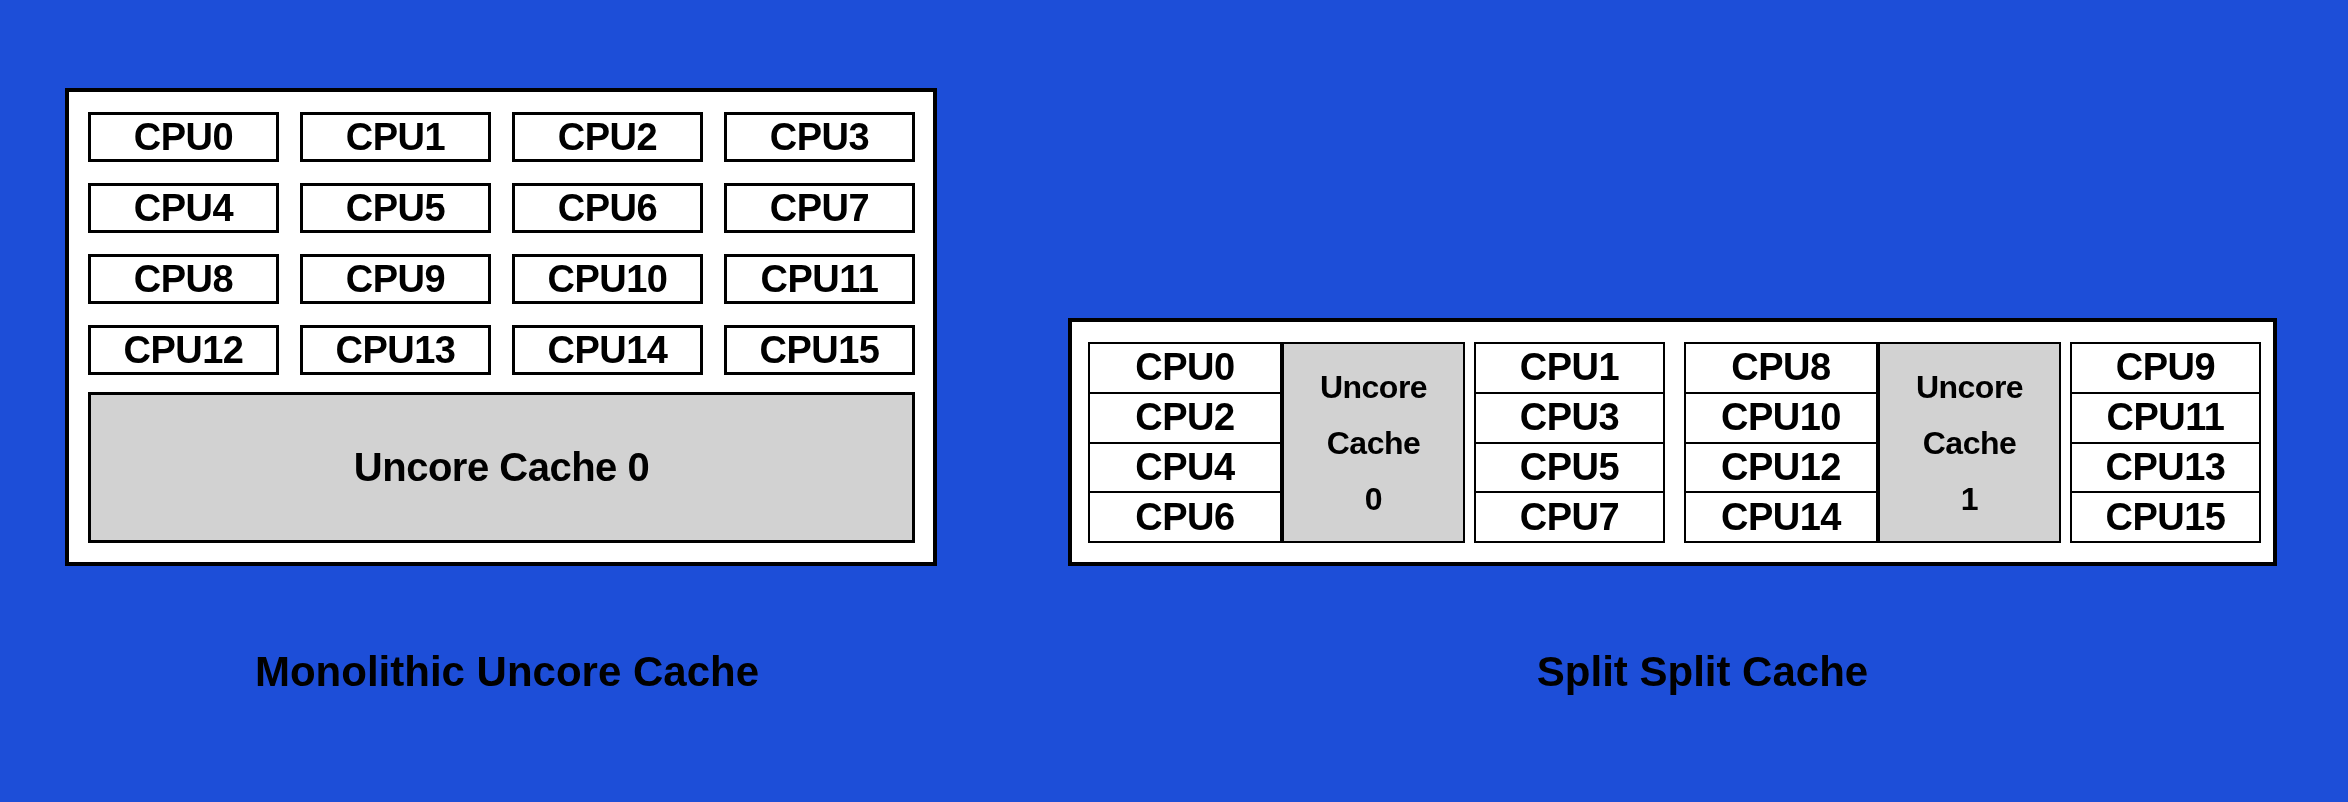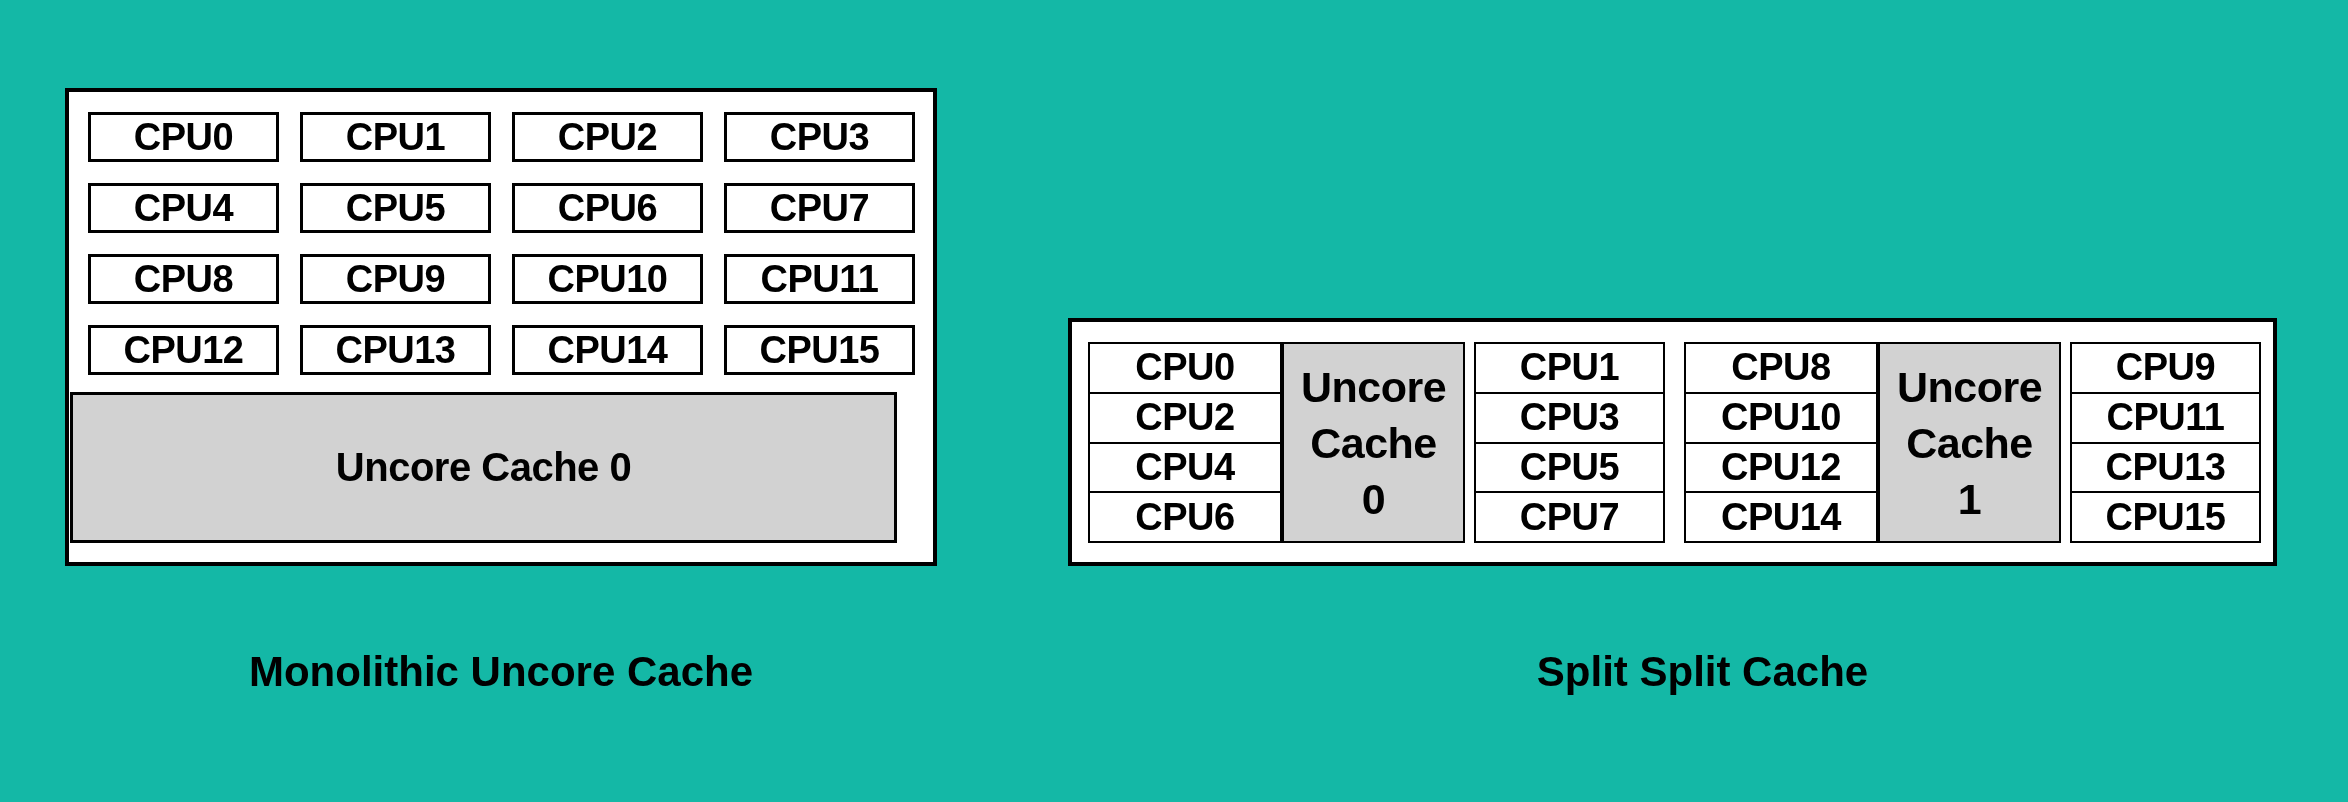--- a/index.html
+++ b/index.html
@@ -1,40 +1,40 @@
 <!DOCTYPE html>
 <html><head>
 <meta charset="utf-8">
 <style>
   * { margin:0; padding:0; box-sizing:border-box; }
   html, body { background:#ffffff; }
   body { font-family:"Liberation Sans", sans-serif; }
   .canvas {
     position:relative; width:2348px; height:802px;
-    background:#14b8a6; overflow:hidden; color:#000;
+    background:#1d4ed8; overflow:hidden; color:#000;
   }
 
   
   .outer-box { position:absolute; border:4px solid #000; background:#fff; }
   #mono-box  { left:65px;   top:88px;  width:872px;  height:478px; }
   #split-box { left:1068px; top:318px; width:1209px; height:248px; }
 
   
   .cpu-grid {
     position:absolute; left:19px; top:20px; width:827px;
     display:grid; grid-template-columns:repeat(4, 191px);
     grid-auto-rows:50px; column-gap:21px; row-gap:21px;
   }
   .cpu-box {
     border:3px solid #000; background:#fff;
     display:flex; align-items:center; justify-content:center;
     font-weight:bold; font-size:38px; letter-spacing:-0.5px;
   }
   .mono-cache {
-    position:absolute; left:1px; top:300px; width:827px; height:151px;
+    position:absolute; left:19px; top:300px; width:827px; height:151px;
     background:#d2d2d2; border:3px solid #000;
     display:flex; align-items:center; justify-content:center;
     font-weight:bold; font-size:40px; letter-spacing:-0.5px;
   }
 
   
   .split-row {
     position:absolute; left:16px; top:20px; height:201px;
     display:flex; align-items:stretch;
   }
@@ -45,32 +45,32 @@
   .cpu-col.w-left  { width:194px; }
   .cpu-col.w-right { width:191px; }
   .cpu-cell {
     flex:1; display:flex; align-items:center; justify-content:center;
     font-weight:bold; font-size:38px; letter-spacing:-0.5px; background:#fff;
   }
   .cpu-cell + .cpu-cell { border-top:2.5px solid #000; }
   .cache-col {
     width:183px; background:#d2d2d2; border:2.5px solid #000;
     display:flex; flex-direction:column; align-items:center; justify-content:center;
-    font-weight:bold; font-size:43px; line-height:56px; letter-spacing:-0.5px;
+    font-weight:bold; font-size:32px; line-height:56px; letter-spacing:-0.5px;
     text-align:center;
   }
   .minigap    { width:9px;  }
   .cluster-gap{ width:19px; }
 
   
   .caption {
     position:absolute; top:648px; font-weight:bold; font-size:42px;
     letter-spacing:0; text-align:center; white-space:nowrap;
   }
-  #mono-caption  { left:65px;   width:872px;  }
+  #mono-caption  { left:71px;   width:872px;  }
   #split-caption { left:1098px; width:1209px; }
 </style>
 </head>
 <body>
 
 <div class="canvas">
 
   <section class="outer-box" id="mono-box">
     <div class="cpu-grid">
       <div class="cpu-box">CPU0</div>

